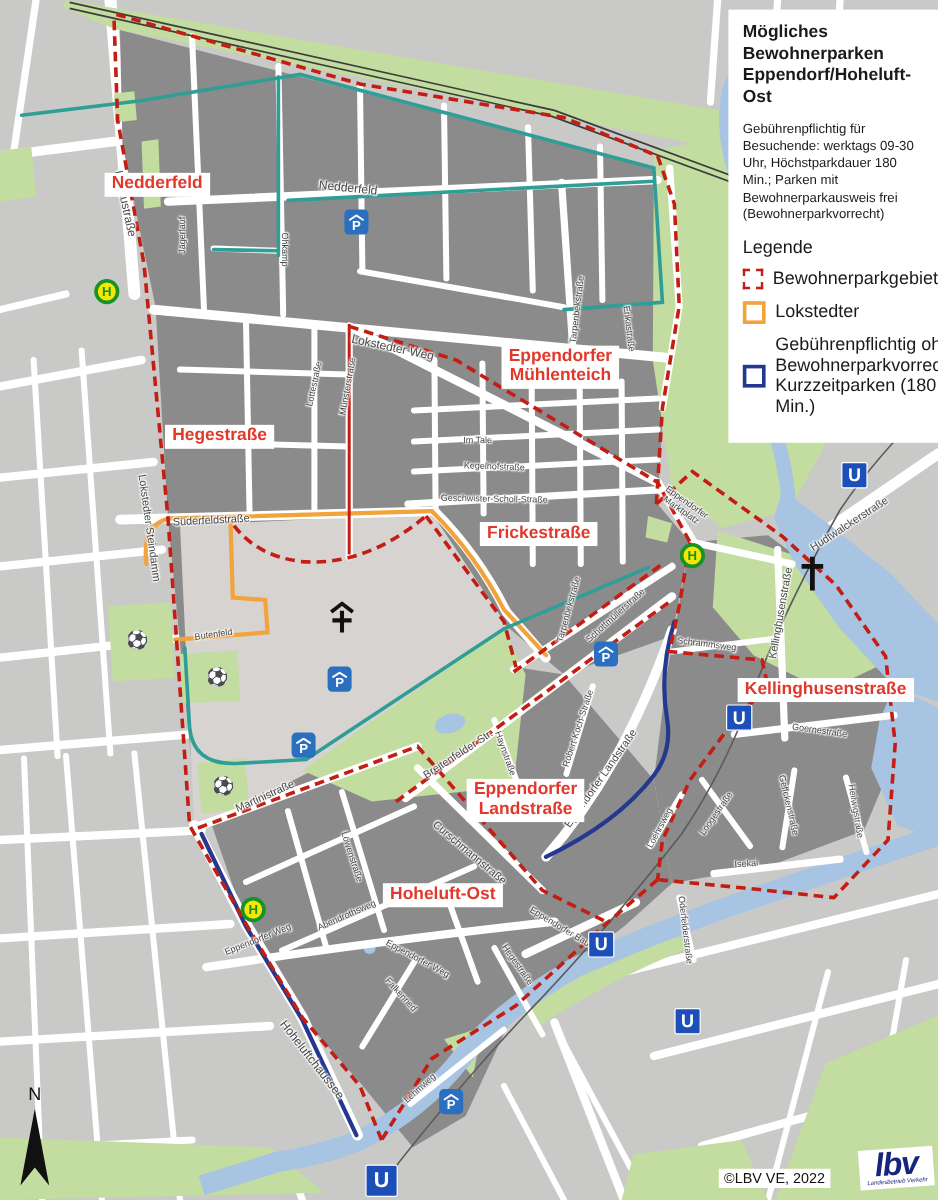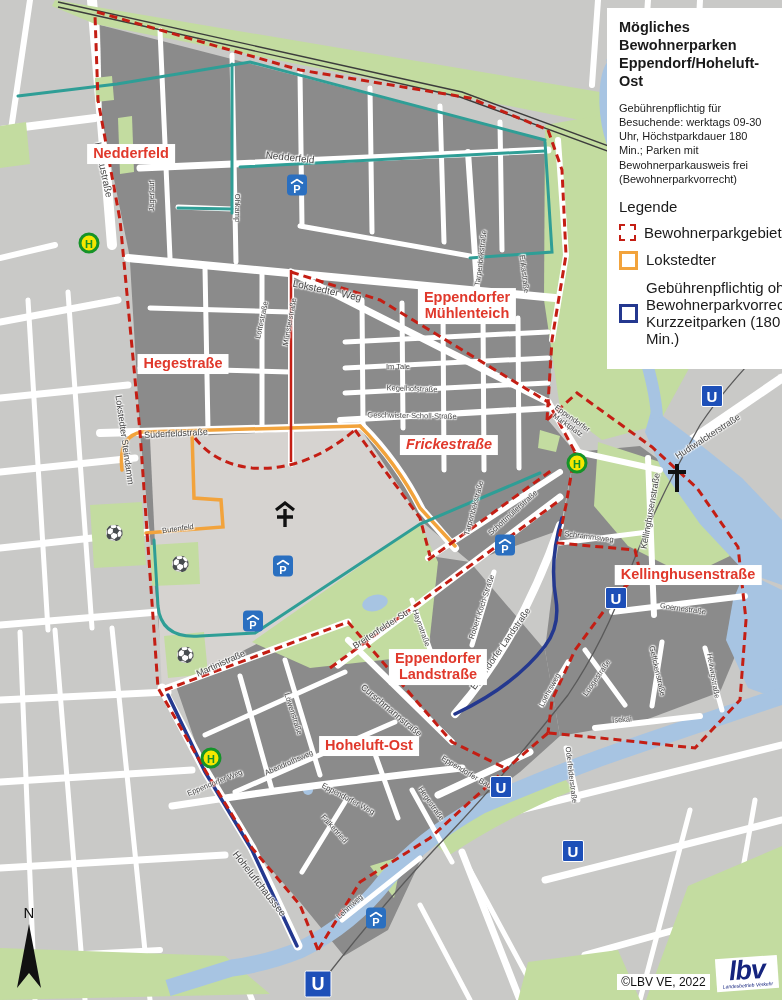--- a/index.html
+++ b/index.html
@@ -32,21 +32,21 @@
   #legend-panel .desc{font-size:11px;color:#1a1a1a;line-height:1.3;margin-bottom:12px;}
   #legend-panel .lhead{font-size:15px;color:#1a1a1a;margin-bottom:9px;}
   .legend-item{display:flex;align-items:center;gap:8px;margin-bottom:9px;}
   .legend-item .lbl{font-size:15px;color:#1a1a1a;line-height:1.15;}
   .swatch{width:13px;height:13px;flex:0 0 auto;background:#fff;}
   .swatch.dashed-red{border:2px dashed #c41e14;}
   .swatch.solid-orange{border:3px solid #f2a33c;}
   .swatch.solid-navy{border:3px solid #24388f;}
   .swatch.solid-teal{border:3px solid #2f9e96;}
   
-  #attribution{position:absolute;right:4px;bottom:10px;z-index:20;display:flex;align-items:flex-end;gap:6px;margin-top:24px;}
+  #attribution{position:absolute;right:4px;bottom:10px;z-index:20;display:flex;align-items:flex-end;gap:24px;margin-top:24px;}
   #copyright{background:#fff;padding:1px 4px;font-size:12px;color:#111;}
   #lbv-logo{background:#fff;padding:1px 6px 2px;display:flex;flex-direction:column;align-items:center;transform:rotate(-4deg);}
   #lbv-logo .big{font-style:italic;font-weight:bold;font-size:27px;line-height:24px;color:#15247e;letter-spacing:-1px;}
   #lbv-logo .small{font-size:5px;color:#15247e;font-style:italic;}
   #north{position:absolute;left:14px;bottom:8px;z-index:20;display:flex;flex-direction:column;align-items:center;}
   #north .n{font-size:15px;color:#111;margin-bottom:1px;}
 </style>
 </head>
 <body>
 
@@ -273,21 +273,21 @@
     <div class="street-label sm" style="left: 215px; top: 783px; transform: translate(-50%, -50%) rotate(-22deg);">Eppendorfer Weg</div>
     <div class="street-label sm" style="left: 348px; top: 799px; transform: translate(-50%, -50%) rotate(28deg);">Eppendorfer Weg</div>
     <div class="street-label lg" style="left: 259px; top: 884px; transform: translate(-50%, -50%) rotate(52deg);">Hoheluftchaussee</div>
     <div class="street-label sm" style="left: 334px; top: 829px; transform: translate(-50%, -50%) rotate(48deg);">Falkenried</div>
     <div class="street-label sm" style="left: 350px; top: 907px; transform: translate(-50%, -50%) rotate(-42deg);">Lehmweg</div>
     <div class="street-label sm" style="left: 431px; top: 804px; transform: translate(-50%, -50%) rotate(55deg);">Hegestraße</div>
     <div class="street-label sm" style="left: 469px; top: 774px; transform: translate(-50%, -50%) rotate(31deg);">Eppendorfer Baum</div>
     <div class="zone-label" style="left: 131px; top: 154px;">Nedderfeld</div>
     <div class="zone-label" style="left: 183px; top: 364px;">Hegestraße</div>
     <div class="zone-label" style="left: 467px; top: 306px;">Eppendorfer<br>Mühlenteich</div>
-    <div class="zone-label" style="left: 449px; top: 445px; font-style: italic;">Frickestraße</div>
+    <div class="zone-label" style="left: 449px; top: 445px;">Frickestraße</div>
     <div class="zone-label" style="left: 688px; top: 575px;">Kellinghusenstraße</div>
     <div class="zone-label" style="left: 438px; top: 667px;">Eppendorfer<br>Landstraße</div>
     <div class="zone-label" style="left: 369px; top: 746px;">Hoheluft-Ost</div>
     <div class="mic h-icon" style="left: 89px; top: 243px;">H</div>
     <div class="mic h-icon" style="left: 577px; top: 463px;">H</div>
     <div class="mic h-icon" style="left: 211px; top: 758px;">H</div>
     <div class="mic u-icon" style="left: 712px; top: 396px;">U</div>
     <div class="mic u-icon" style="left: 616px; top: 598px;">U</div>
     <div class="mic u-icon" style="left: 501px; top: 787px;">U</div>
     <div class="mic u-icon" style="left: 573px; top: 851px;">U</div>

